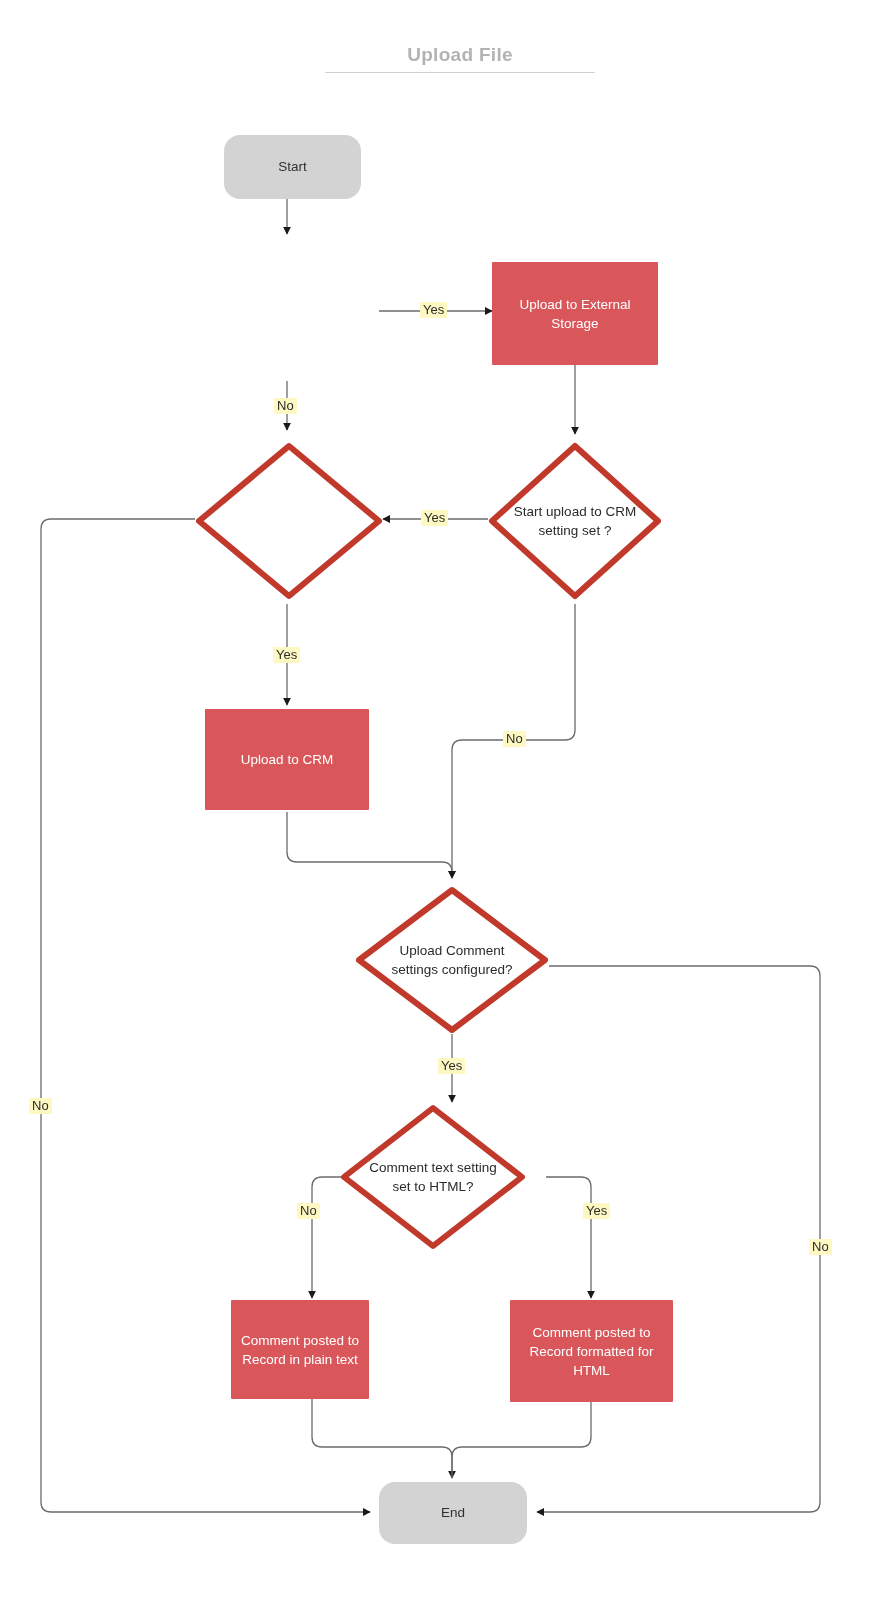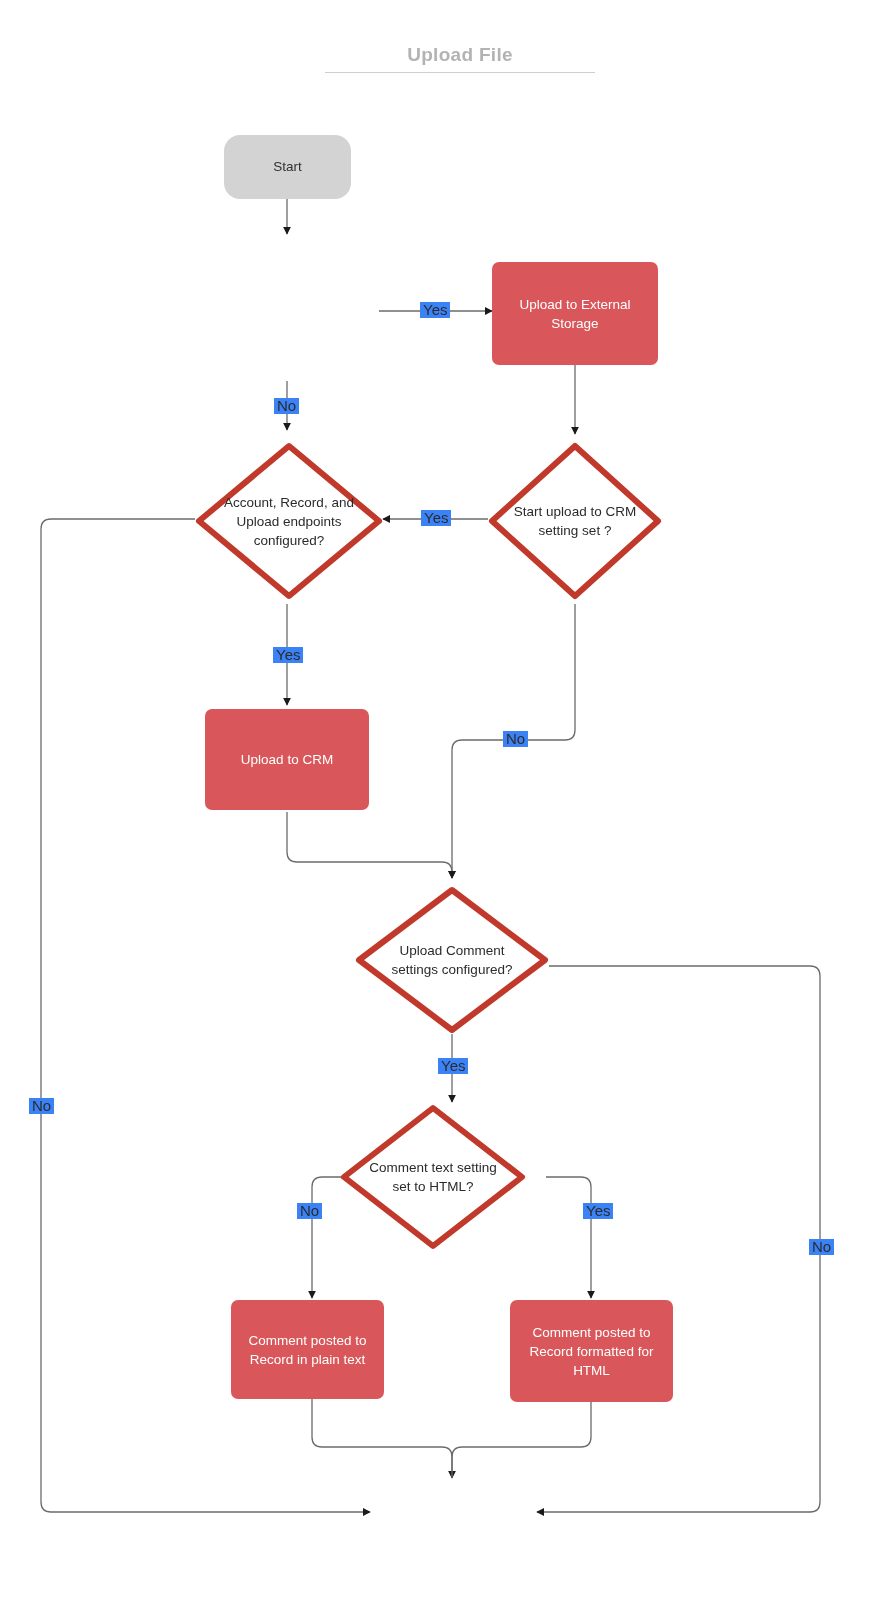--- a/index.html
+++ b/index.html
@@ -66,21 +66,21 @@
   .terminator {
     background: #d3d3d3;
     border-radius: 16px;
     color: #303030;
     font-size: 13.5px;
     line-height: 18px;
   }
 
   .process {
     background: #d9575a;
-    border-radius: 7px;
+    border-radius: 1px;
     color: #ffffff;
     font-size: 13.5px;
     line-height: 19px;
     padding: 6px 10px;
   }
 
   .decision {
     color: #2b2b2b;
     font-size: 13.5px;
     line-height: 19px;
@@ -94,24 +94,24 @@
   .decision .dia-label {
     position: relative;
     z-index: 2;
     width: 78%;
     padding: 0 2px;
   }
 
   
   .edge-label {
     position: absolute;
-    font-size: 15px;
+    font-size: 13px;
     line-height: 16px;
     color: #2b2b2b;
-    background: #3b82f6;
+    background: #fef9c3;
     padding: 0 3px;
     white-space: nowrap;
   }
 </style>
 </head>
 <body>
 
 <div id="canvas">
 
   <div class="title-wrap">
@@ -173,34 +173,33 @@
   <div class="edge-label" style="left:29px; top:1086px;">No</div>
 
   <div class="edge-label" style="left:438px; top:1046px;">Yes</div>
 
   <div class="edge-label" style="left:809px; top:1227px;">No</div>
 
   <div class="edge-label" style="left:297px; top:1191px;">No</div>
 
   <div class="edge-label" style="left:583px; top:1191px;">Yes</div>
 
-  <div class="node terminator" style="left:224px; top:123px; width:127px; height:64px;justify-content:center;">
+  <div class="node terminator" style="left:224px; top:123px; width:137px; height:64px;justify-content:center;">
     <span>Start</span>
   </div>
 
 
   <div class="node process" style="left:492px; top:250px; width:166px; height:103px;">
     <span>Upload to External Storage</span>
   </div>
 
   <div class="node decision" style="left:195px; top:430px; width:188px; height:158px;">
     <svg class="dia-shape" viewBox="0 0 188 158" preserveAspectRatio="none">
       <polygon points="94,4 184,79 94,154 4,79" fill="#ffffff" stroke="#c0392b" stroke-width="6" stroke-linejoin="round"></polygon>
     </svg>
-    <span class="dia-label">Account, Record, and Upload endpoints configured?</span>
   </div>
 
   <div class="node decision" style="left:488px; top:430px; width:174px; height:158px;">
     <svg class="dia-shape" viewBox="0 0 174 158" preserveAspectRatio="none">
       <polygon points="87,4 170,79 87,154 4,79" fill="#ffffff" stroke="#c0392b" stroke-width="6" stroke-linejoin="round"></polygon>
     </svg>
     <span class="dia-label">Start upload to CRM setting set ?</span>
   </div>
 
   <div class="node decision" style="left:355px; top:874px; width:194px; height:148px;">
@@ -214,22 +213,25 @@
     <span>Upload to CRM</span>
   </div>
 
   <div class="node decision" style="left:340px; top:1092px; width:186px; height:146px;">
     <svg class="dia-shape" viewBox="0 0 186 146" preserveAspectRatio="none">
       <polygon points="93,4 182,73 93,142 4,73" fill="#ffffff" stroke="#c0392b" stroke-width="6" stroke-linejoin="round"></polygon>
     </svg>
     <span class="dia-label">Comment text setting set to HTML?</span>
   </div>
 
-  <div class="node process" style="left:231px; top:1288px; width:153px; height:99px;">
+  <div class="node process" style="left:231px; top:1288px; width:138px; height:99px;">
     <span>Comment posted to Record in plain text</span>
   </div>
 
   <div class="node process" style="left:510px; top:1288px; width:163px; height:102px;">
     <span>Comment posted to Record formatted for HTML</span>
   </div>
 
+  <div class="node terminator" style="left:379px; top:1470px; width:148px; height:62px;">
+    <span>End</span>
+  </div>
 
 </div>
 
 </body></html>

